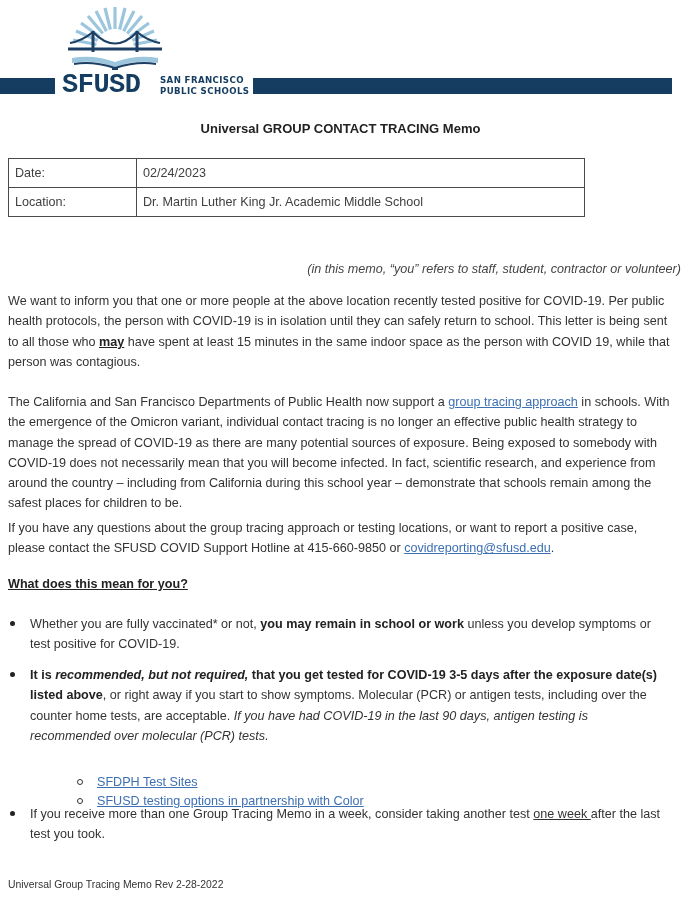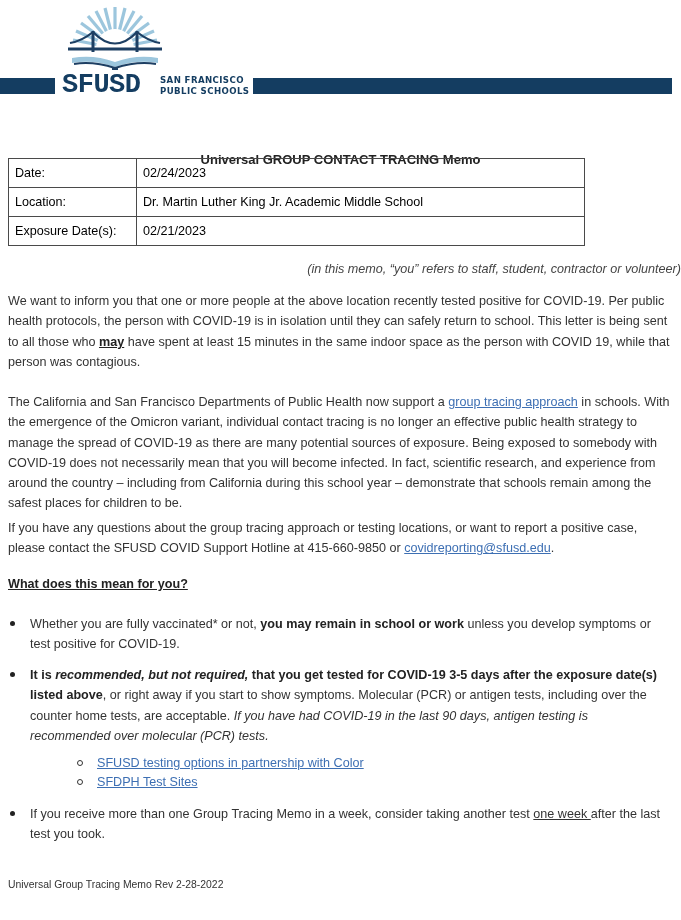--- a/index.html
+++ b/index.html
@@ -19,26 +19,26 @@
     font-size: 27px; letter-spacing: -0.5px; color: #143d61; line-height: 32px;
   }
   .subname {
     position: absolute; left: 160px; top: 75px;
     font-family: "DejaVu Sans", sans-serif; font-weight: bold;
     font-size: 8.6px; line-height: 10.5px; color: #143d61; letter-spacing: 0.4px;
   }
   
   .title {
     position: absolute; left: 0; top: 121px; width: 681px; text-align: center;
-    font-weight: bold; font-size: 13px; color: #222222; margin-top: 31px;
+    font-weight: bold; font-size: 13px; color: #222222;
   }
   
   table.info {
     position: absolute; left: 8px; top: 158px; width: 577px;
-    border-collapse: collapse; font-size: 12.6px; color: #000000;
+    border-collapse: collapse; font-size: 12.6px; color: #404040;
   }
   table.info td { border: 1.3px solid #4a4a4a; height: 28px; padding: 0 0 0 6px; vertical-align: middle; }
   table.info td.k { width: 121px; }
   
   .note {
     position: absolute; left: 0; top: 262px; width: 681px; text-align: right;
     font-style: italic; font-size: 12.6px; color: #444;
   }
   .para { position: absolute; left: 8px; width: 665px; line-height: 20.3px; margin: 0; font-size: 12.6px; }
   a.lnk { color: #3d6fb3; text-decoration: underline; }
@@ -103,24 +103,20 @@
 <table class="info">
   <tbody>
       <tr>
     <td class="k">Date:</td>
     <td>02/24/2023</td>
   </tr>
   <tr>
     <td class="k">Location:</td>
     <td>Dr. Martin Luther King Jr. Academic Middle School</td>
   </tr>
-  <tr>
-    <td class="k">Exposure Date(s):</td>
-    <td>02/21/2023</td>
-  </tr>
 </tbody>
   </table>
 
 <div class="note">(in this memo, “you” refers to staff, student, contractor or volunteer)</div>
 
 <p class="para" style="top:291px;"><span>We want to inform you that one or more people at the above location recently tested positive for COVID-19. Per public health protocols, the person with COVID-19 is in isolation until they can safely return to school. This letter is being sent to all those who </span><b class="u">may</b><span> have spent at least 15 minutes in the same indoor space as the person with COVID 19, while that person was contagious.</span></p>
 
 <p class="para" style="top:392px;"><span>The California and San Francisco Departments of Public Health now support a </span><a class="lnk" href="#">group tracing approach</a><span> in schools. With the emergence of the Omicron variant, individual contact tracing is no longer an effective public health strategy to manage the spread of COVID-19 as there are many potential sources of exposure. Being exposed to somebody with COVID-19 does not necessarily mean that you will become infected. In fact, scientific research, and experience from around the country – including from California during this school year – demonstrate that schools remain among the safest places for children to be.</span></p>
 
 <p class="para" style="top:518px;"><span>If you have any questions about the group tracing approach or testing locations, or want to report a positive case, please contact the SFUSD COVID Support Hotline at 415-660-9850 or </span><a class="lnk" href="#">covidreporting@sfusd.edu</a><span>.</span></p>
@@ -130,21 +126,21 @@
 <div class="bullet-row" style="top:614px;">
   <span class="dot"></span>
   <p class="btext"><span>Whether you are fully vaccinated* or not, </span><b>you may remain in school or work</b><span> unless you develop symptoms or test positive for COVID-19.</span></p>
 </div>
 
 <div class="bullet-row" style="top:665px;">
   <span class="dot"></span>
   <p class="btext"><b>It is </b><b><i>recommended, but not required,</i></b><b> that you get tested for COVID-19 3-5 days after the exposure date(s) listed above</b><span>, or right away if you start to show symptoms. Molecular (PCR) or antigen tests, including over the counter home tests, are acceptable. </span><i>If you have had COVID-19 in the last 90 days, antigen testing is recommended over molecular (PCR) tests.</i></p>
 </div>
 
-<div class="sub-row" style="top:754px;">
+<div class="sub-row" style="top:792px;">
   <span class="ring"></span>
   <a class="lnk stext" href="#">SFUSD testing options in partnership with Color</a>
 </div>
 <div class="sub-row" style="top:773px;">
   <span class="ring"></span>
   <a class="lnk stext" href="#">SFDPH Test Sites</a>
 </div>
 
 <div class="bullet-row" style="top:804px;">
   <span class="dot"></span>

